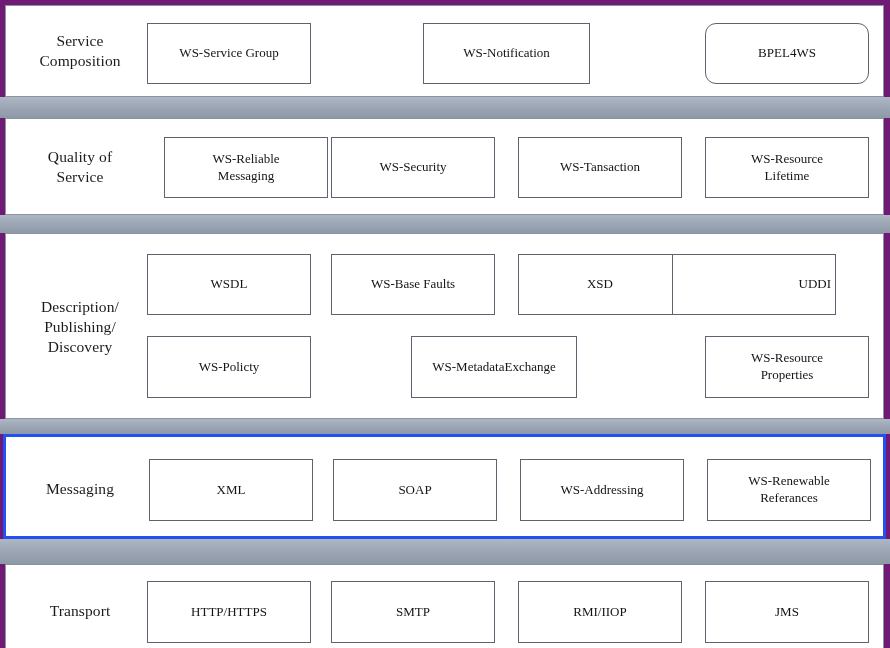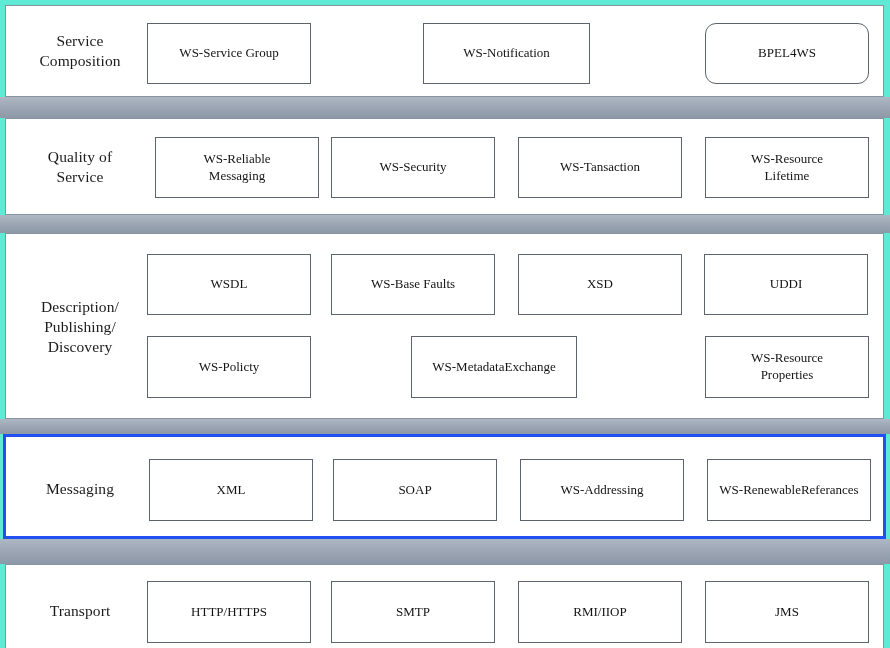--- a/index.html
+++ b/index.html
@@ -11,21 +11,21 @@
     width: 890px;
     height: 648px;
     font-family: "Liberation Serif", "DejaVu Serif", serif;
     overflow: hidden;
   }
 
   #stack {
     position: relative;
     width: 890px;
     height: 648px;
-    background: #5eead4;
+    background: #701a75;
   }
 
   
   .layer {
     position: absolute;
     left: 5px;
     width: 879px;
     box-sizing: border-box;
     background: #ffffff;
     border: 1px solid #8a93a1;
@@ -94,21 +94,21 @@
   </div>
 
   <div class="divider" style="top:97px; height:21px;"></div>
 
   <div class="layer" style="top:118px; height:97px;">
     <div class="layer-label" style="top:28px;">
       <div>Quality of</div>
       <div>Service</div>
     </div>
 
-    <div class="box" style="left:149px; top:18px; width:164px; height:61px; flex-direction:column;font-family:Liberation Serif, serif;">
+    <div class="box" style="left:158px; top:18px; width:164px; height:61px; flex-direction:column;font-family:Liberation Serif, serif;">
       <span>WS-Reliable</span>
       <span>Messaging</span>
     </div>
     <div class="box" style="left:325px; top:18px; width:164px; height:61px;">
       <span>WS-Security</span>
     </div>
     <div class="box" style="left:512px; top:18px; width:164px; height:61px;">
       <span>WS-Tansaction</span>
     </div>
     <div class="box" style="left:699px; top:18px; width:164px; height:61px; flex-direction:column;">
@@ -128,21 +128,21 @@
 
     <div class="box" style="left:141px; top:20px; width:164px; height:61px;">
       <span>WSDL</span>
     </div>
     <div class="box" style="left:325px; top:20px; width:164px; height:61px;">
       <span>WS-Base Faults</span>
     </div>
     <div class="box" style="left:512px; top:20px; width:164px; height:61px;">
       <span>XSD</span>
     </div>
-    <div class="box" style="left:698px; top:20px; width:164px; height:61px;">
+    <div class="box" style="left:666px; top:20px; width:164px; height:61px;justify-content:flex-end;">
       <span>UDDI</span>
     </div>
 
     <div class="box" style="left:141px; top:102px; width:164px; height:62px;">
       <span>WS-Policty</span>
     </div>
     <div class="box" style="left:405px; top:102px; width:166px; height:62px; flex-direction:row;">
       <span>WS-Metadata</span>
       <span>Exchange</span>
     </div>
@@ -161,21 +161,21 @@
 
     <div class="box" style="left:143px; top:22px; width:164px; height:62px;">
       <span>XML</span>
     </div>
     <div class="box" style="left:327px; top:22px; width:164px; height:62px;">
       <span>SOAP</span>
     </div>
     <div class="box" style="left:514px; top:22px; width:164px; height:62px;">
       <span>WS-Addressing</span>
     </div>
-    <div class="box" style="left:701px; top:22px; width:164px; height:62px; flex-direction:row;">
+    <div class="box" style="left:701px; top:22px; width:164px; height:62px; flex-direction:column;">
       <span>WS-Renewable</span>
       <span>Referances</span>
     </div>
   </div>
 
   <div class="divider" style="top:539px; height:25px;"></div>
 
   <div class="layer" style="top:564px; height:86px;">
     <div class="layer-label" style="top:36px;">
       <div>Transport</div>

